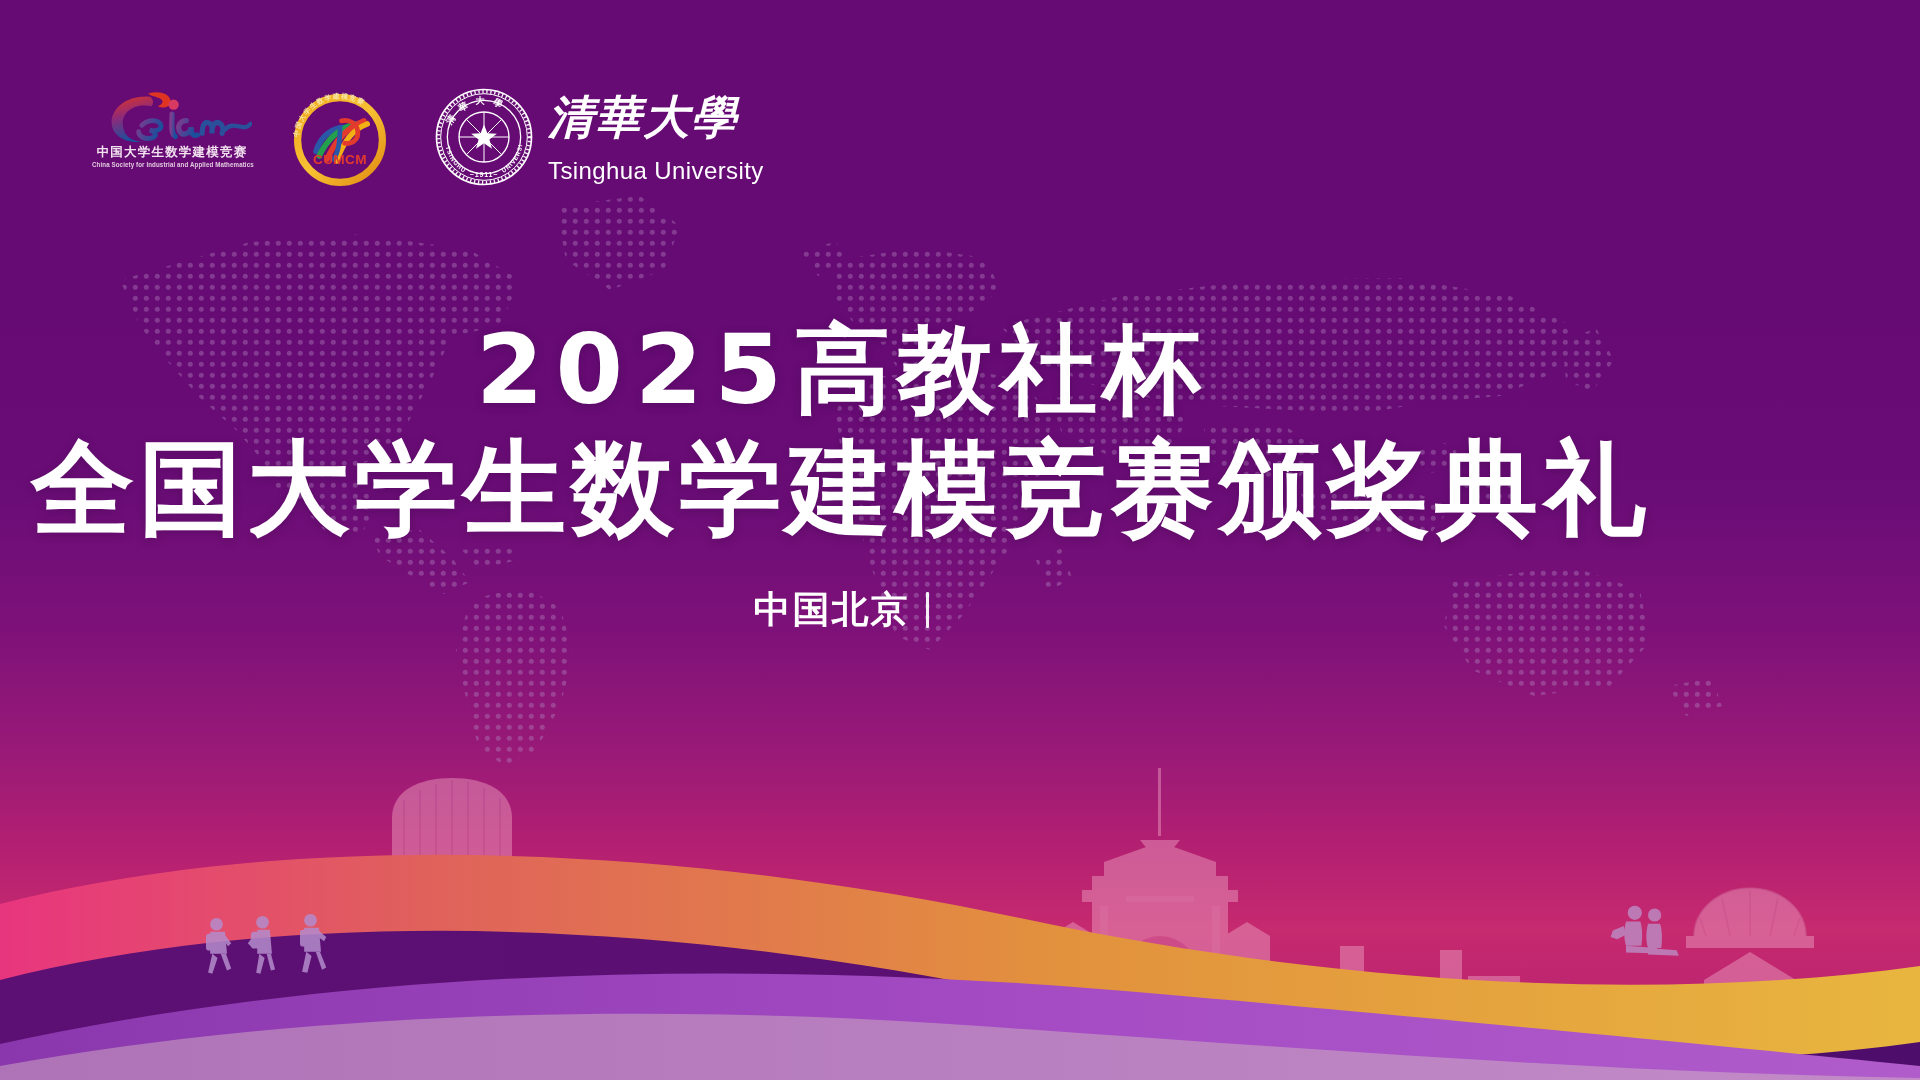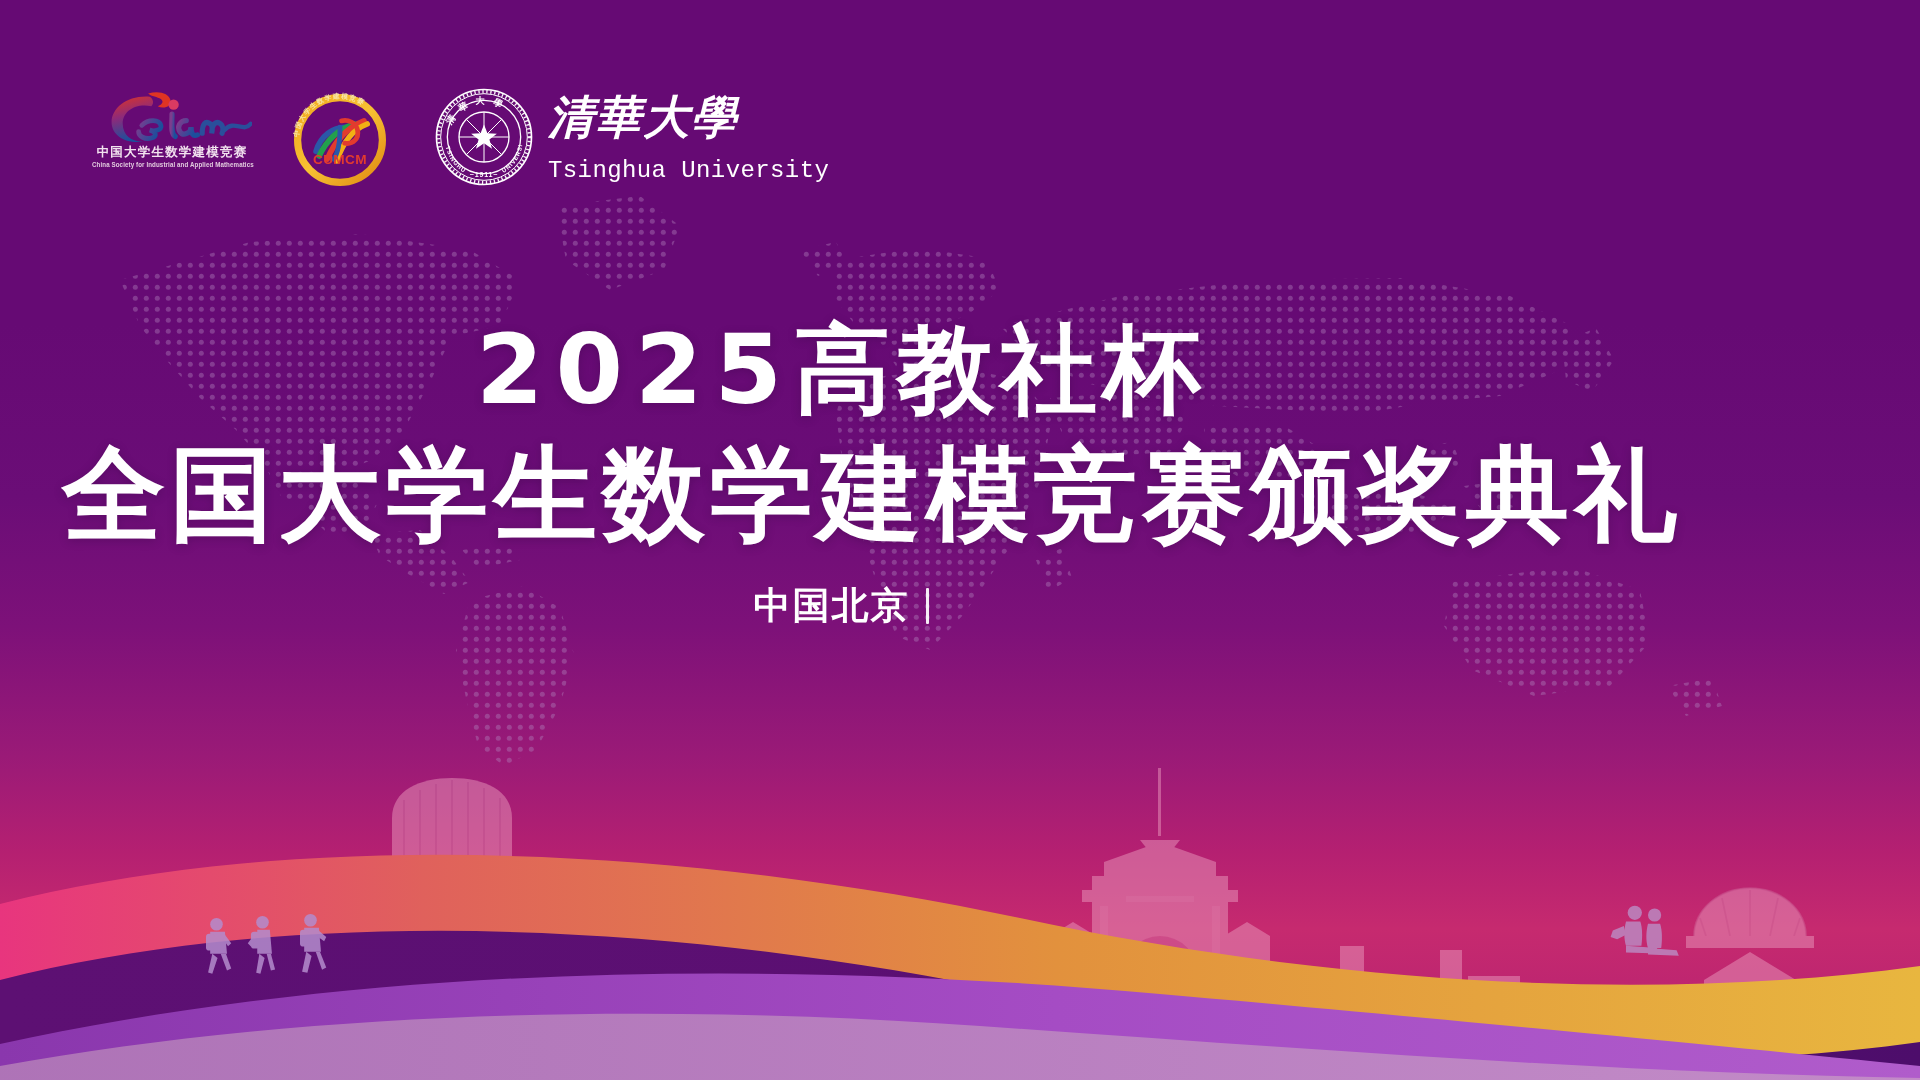--- a/index.html
+++ b/index.html
@@ -58,21 +58,21 @@
   #cumcm svg{position:absolute;left:2px;top:10px;width:96px;height:96px;}
 
   
   #tsinghua{margin-left:36px;display:flex;align-items:center;height:110px;}
   #thseal{width:100px;height:100px;}
   #thwords{margin-left:14px;display:flex;flex-direction:column;justify-content:center;}
   #thwords .cjk{
     height:56px;width:200px;
   }
   #thwords .en{
-    font-family:Liberation Mono, monospace;
+    font-family:Liberation Sans, sans-serif;
     color:#ffffff;font-size:24px;letter-spacing:.4px;margin-top:11px;
     white-space:nowrap;
   }
 
   
   #hero{
     position:absolute;left:0;top:320px;width:1682px;text-align:center;
   }
   #title1{
     color:#fff;font-weight:900;
@@ -80,26 +80,25 @@
     letter-spacing:2px;
     white-space:nowrap;
     text-shadow:0 2px 10px rgba(40,0,50,.25);
   }
   #title1 .yr{letter-spacing:12px;font-family:"DejaVu Sans",sans-serif;}
   #title1 .cjk{letter-spacing:6px;}
   #title2{
     color:#fff;font-weight:900;
     font-size:103px;line-height:1.05;
     letter-spacing:5px;
-    white-space:nowrap;margin-top:20px;
+    white-space:nowrap;margin-top:14px;
     text-shadow:0 2px 10px rgba(40,0,50,.25);
-    text-align:right;
   }
   #subtitle{
-    margin-top:32px;
+    margin-top:42px;
     color:#fff;font-weight:800;
     font-size:37px;letter-spacing:2px;
     display:flex;align-items:center;justify-content:center;gap:16px;
     white-space:nowrap;
   }
   #subtitle .bar{
     display:inline-block;width:3px;height:36px;background:#fff;
     opacity:.92;border-radius:1px;
   }
 

